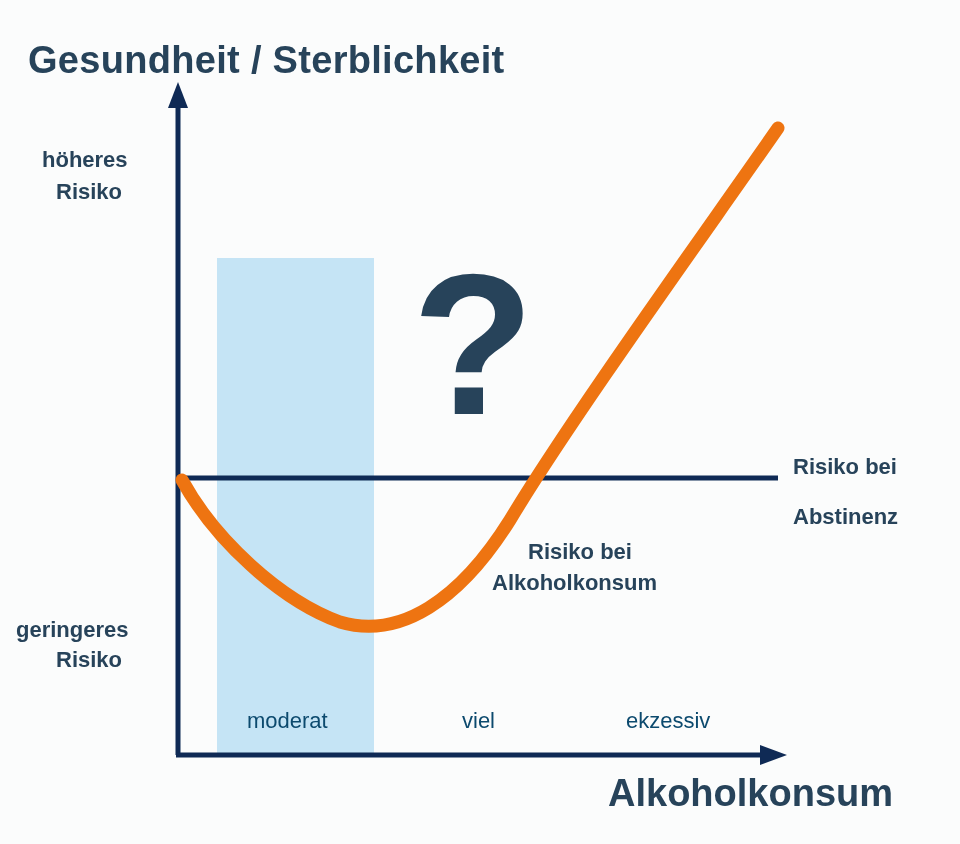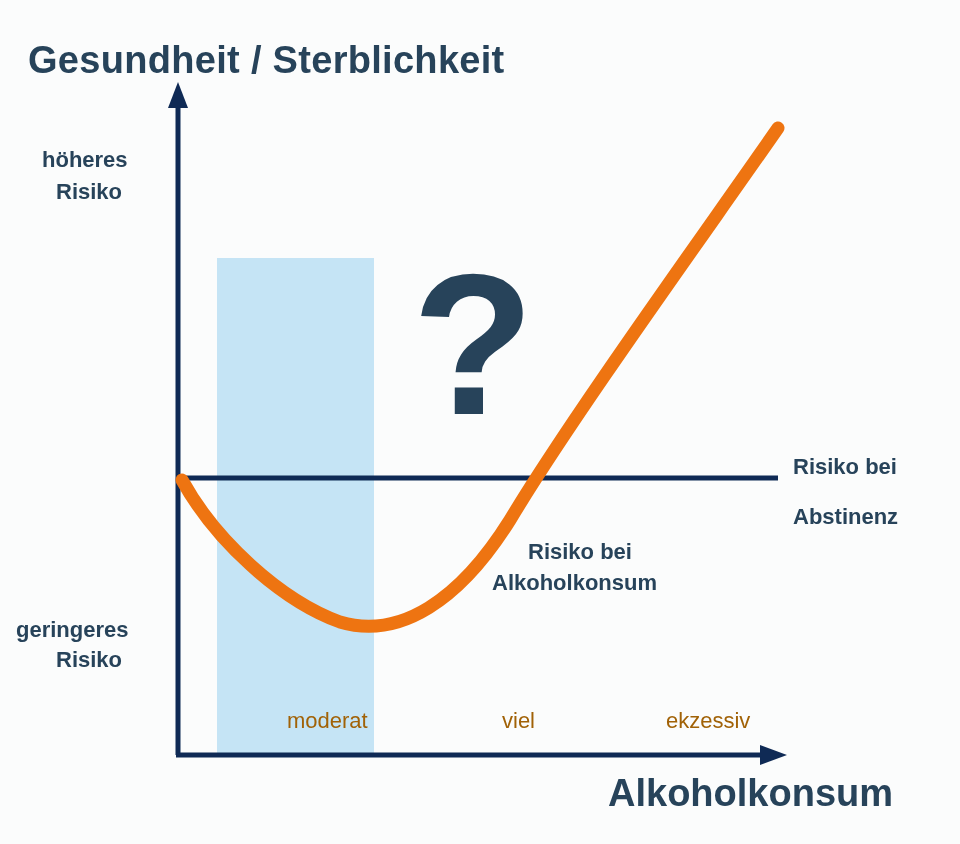--- a/index.html
+++ b/index.html
@@ -1,21 +1,21 @@
 <!DOCTYPE html>
 <html><head>
 <meta charset="utf-8">
 <style>
   html, body { margin:0; padding:0; }
   body { width:960px; height:844px; background:#fbfcfc; position:relative; overflow:hidden;
          font-family:"Liberation Sans", sans-serif; color:#27435a; }
   .abs { position:absolute; }
   .title { left:28px; top:28px; font-size:38px; font-weight:bold; color:#27435a; letter-spacing:0.3px; white-space:nowrap;margin-top:11px; }
   .lbl { font-size:22px; font-weight:bold; color:#27435a; line-height:32px; white-space:nowrap;text-align:center; }
-  .cat { font-size:22px; color:#a16207; white-space:nowrap;margin-left:40px; }
+  .cat { font-size:22px; color:#0c4a6e; white-space:nowrap; }
   .xtitle { left:608px; top:772px; font-size:38px; font-weight:bold; color:#27435a; white-space:nowrap; }
   .q { left:412px; top:245px; font-size:200px; font-weight:bold; color:#27435a; line-height:200px; }
   svg { position:absolute; left:0; top:0; }
 </style>
 </head>
 <body>
 
 <svg width="960" height="844">
   <rect x="217" y="258" width="157" height="496" fill="#c5e4f5"></rect>
   <line x1="178" y1="755" x2="178" y2="100" stroke="#0f2a55" stroke-width="5"></line>

